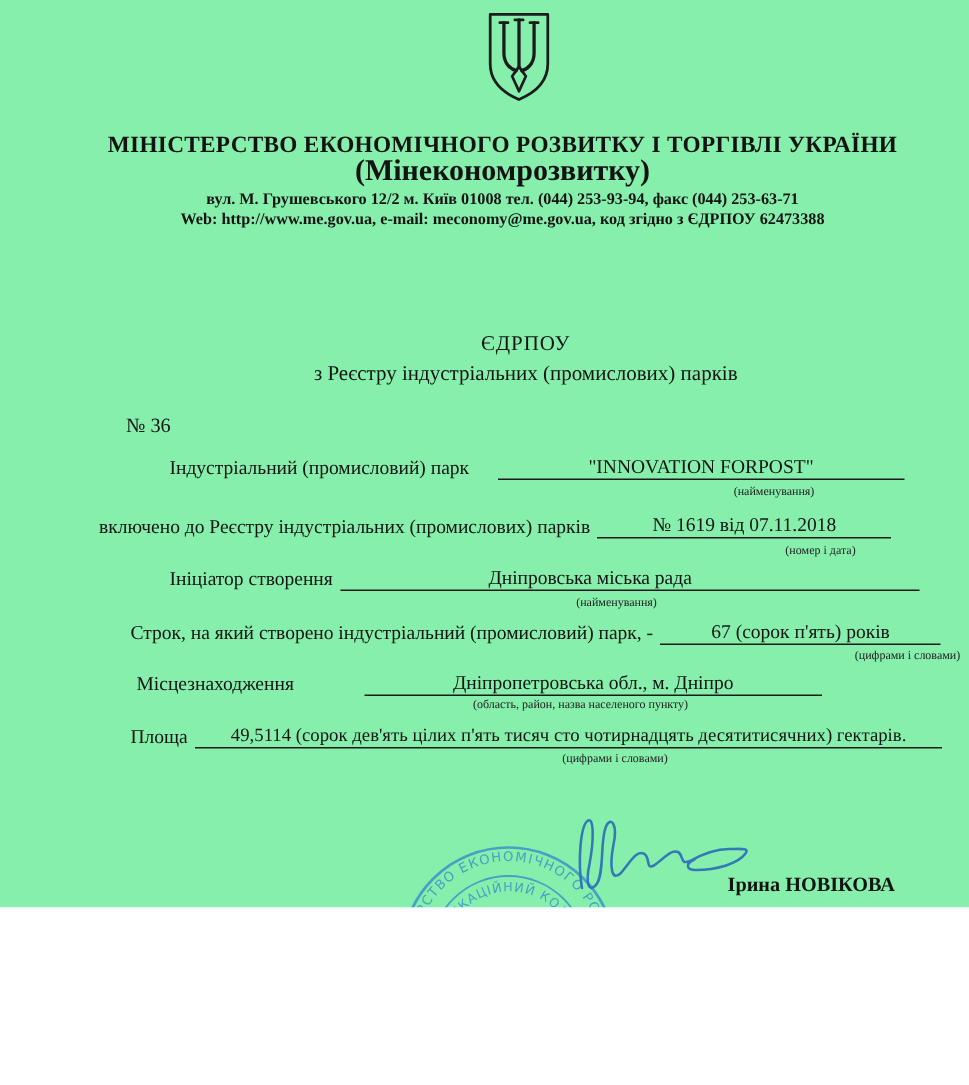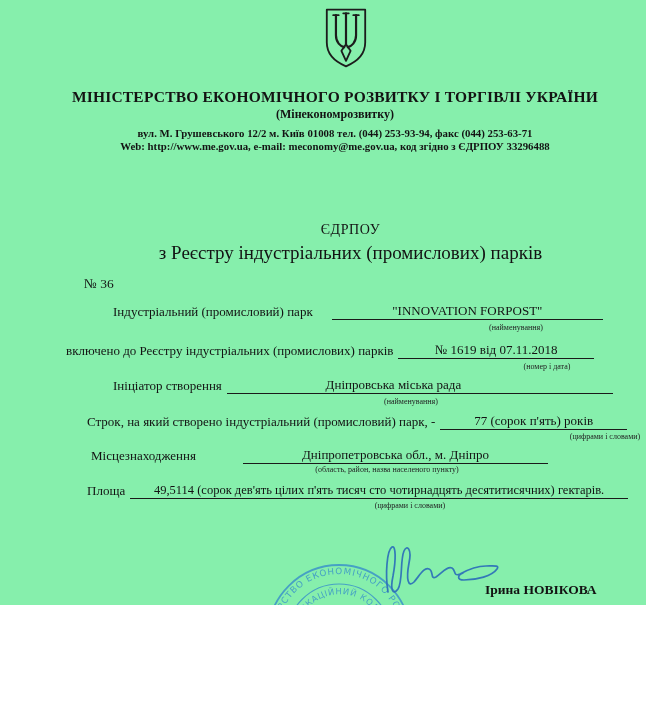--- a/index.html
+++ b/index.html
@@ -4,27 +4,27 @@
 <style>
   html,body{margin:0;padding:0;background:#fff;}
   .page{
     position:relative;width:646px;height:605px;background:#86efac;overflow:hidden;
     font-family:"Liberation Serif",serif;color:#131313;
   }
   
   .emblem{position:absolute;left:322px;top:6px;}
   .header{position:absolute;left:24px;right:0;top:88px;text-align:center;}
   .ministry-name{font-weight:bold;font-size:15.5px;letter-spacing:.2px;line-height:17px;}
-  .ministry-short{font-weight:bold;font-size:12px;line-height:17px;margin-top:1px;font-family:Liberation Serif, serif;}
+  .ministry-short{font-weight:bold;font-size:20px;line-height:17px;margin-top:1px;font-family:Liberation Serif, serif;}
   .addr{font-weight:bold;font-size:10.8px;line-height:13px;margin-top:4px;}
   .web{font-weight:bold;font-size:10.8px;line-height:13px;}
   
   .titleblock{position:absolute;left:55px;right:0;top:222px;text-align:center;}
   .doc-title{font-size:14px;letter-spacing:.6px;}
-  .doc-subtitle{font-size:19px;margin-top:4px;}
+  .doc-subtitle{font-size:14px;margin-top:4px;}
   .doc-number{position:absolute;left:84px;top:276px;font-size:13.5px;}
   
   .frow{position:absolute;display:flex;align-items:flex-end;font-size:13px;white-space:nowrap;height:18px;}
   .flabel{padding-right:5px;}
   .fval{flex:1;text-align:center;border-bottom:1.2px solid #1a1a1a;padding:0 3px;overflow:visible;}
   #f1{left:113px;top:302px;right:43px;}
   #f1 .fval{margin-left:14px;}
   #f2{left:66px;top:341px;right:52px;}
   #f3{left:113px;top:376px;right:33px;}
   #f3 .fval{padding-right:56px;}
@@ -60,21 +60,21 @@
         <path d="M0,10 L-5,17 L0,28 L5,17 Z" stroke-width="2"></path>
       </g>
     </defs>
     <use href="#tryzub" stroke="#1c1c1c"></use>
   </svg>
 
   <div class="header">
     <div class="ministry-name">МІНІСТЕРСТВО ЕКОНОМІЧНОГО РОЗВИТКУ І ТОРГІВЛІ УКРАЇНИ</div>
     <div class="ministry-short">(Мінекономрозвитку)</div>
     <div class="addr">вул. М. Грушевського 12/2  м. Київ 01008  тел. (044) 253-93-94, факс  (044) 253-63-71</div>
-    <div class="web">Web: http://www.me.gov.ua, e-mail: meconomy@me.gov.ua,  код згідно з ЄДРПОУ 33296488</div>
+    <div class="web">Web: http://www.me.gov.ua, e-mail: meconomy@me.gov.ua,  код згідно з ЄДРПОУ 62473388</div>
   </div>
 
   <div class="titleblock">
     <div class="doc-title">ЄДРПОУ</div>
     <div class="doc-subtitle">з Реєстру індустріальних (промислових) парків</div>
   </div>
   <div class="doc-number">№ 36</div>
 
   <div class="frow" id="f1">
     <span class="flabel">Індустріальний (промисловий) парк</span>
@@ -89,21 +89,21 @@
   <div class="fsub" id="s2">(номер і дата)</div>
 
   <div class="frow" id="f3">
     <span class="flabel">Ініціатор створення</span>
     <span class="fval">Дніпровська міська рада</span>
   </div>
   <div class="fsub" id="s3">(найменування)</div>
 
   <div class="frow" id="f4">
     <span class="flabel">Строк, на який створено індустріальний (промисловий) парк, -</span>
-    <span class="fval">77 (сорок п'ять) років</span>
+    <span class="fval">67 (сорок п'ять) років</span>
   </div>
   <div class="fsub" id="s4">(цифрами і словами)</div>
 
   <div class="frow" id="f5">
     <span class="flabel">Місцезнаходження</span>
     <span class="fval">Дніпропетровська обл., м. Дніпро</span>
   </div>
   <div class="fsub" id="s5">(область, район, назва населеного пункту)</div>
 
   <div class="frow" id="f6">

